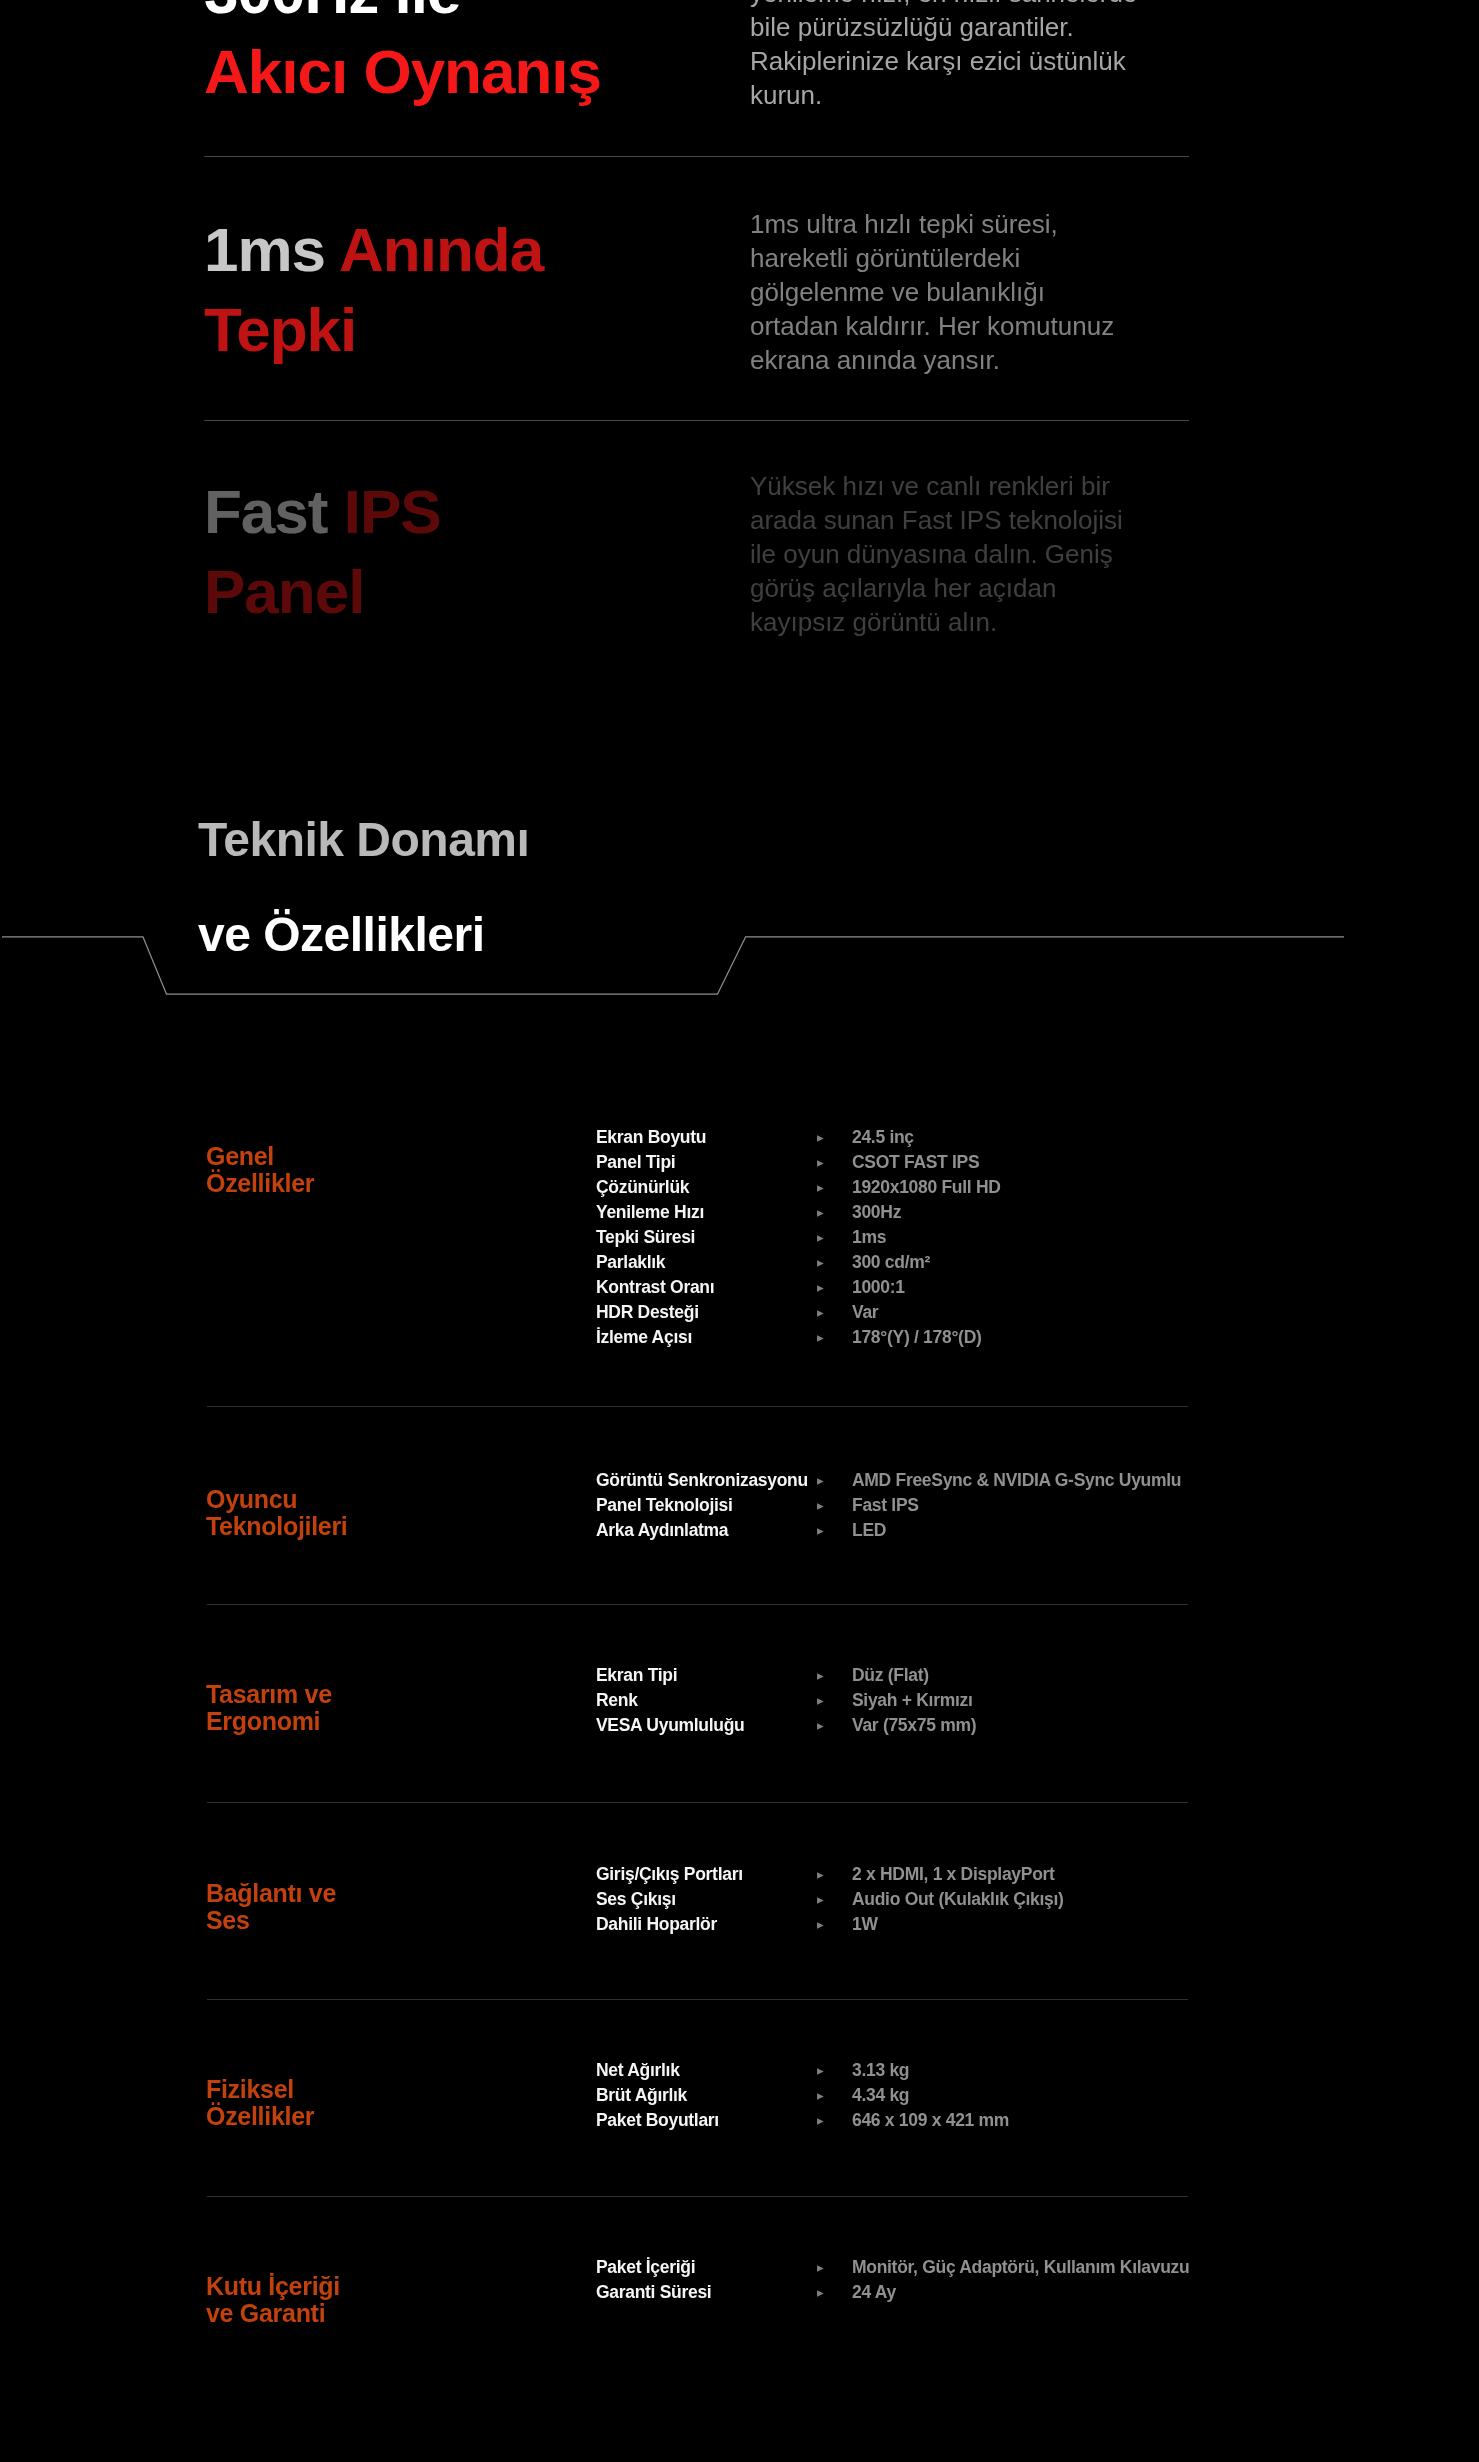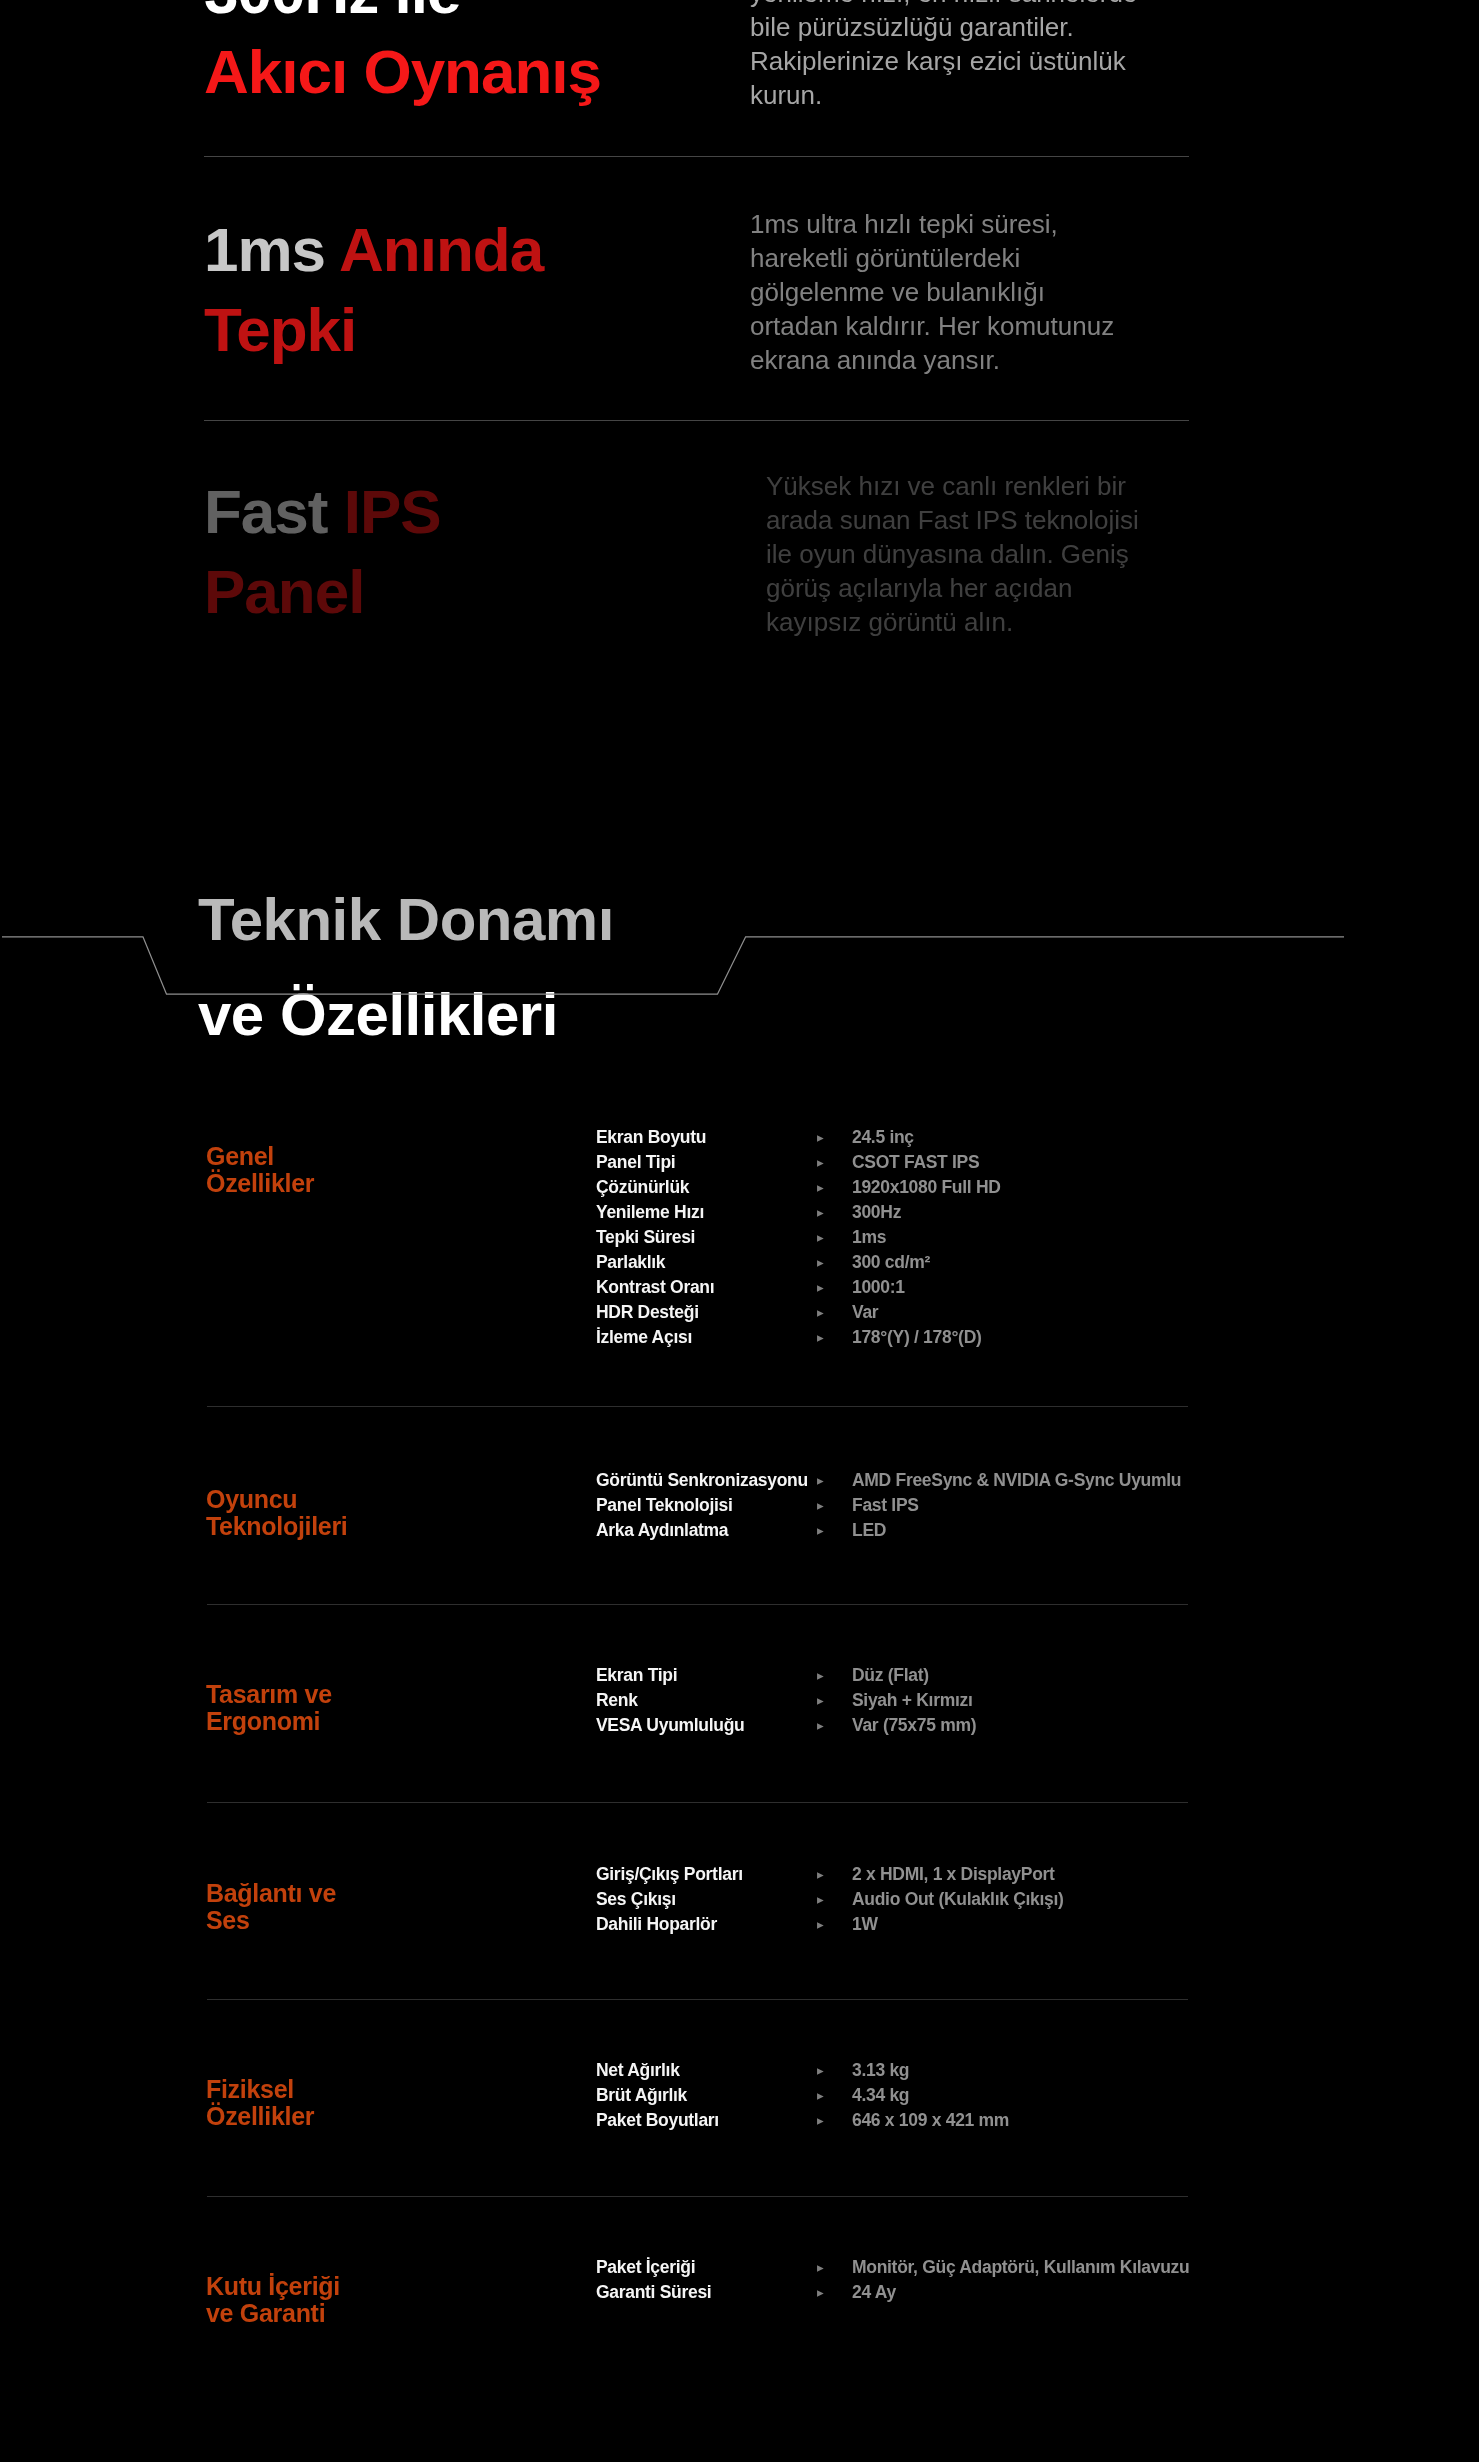--- a/index.html
+++ b/index.html
@@ -12,21 +12,21 @@
     font-weight:bold;letter-spacing:-1px;white-space:nowrap;}
   .seg-white{color:var(--heading-white);}
   .seg-red{color:var(--red);}
   .feature-para{position:absolute;left:750px;width:462px;font-size:26px;line-height:34px;
     color:var(--para-gray);letter-spacing:0;}
 
   .divider{position:absolute;left:204px;width:985px;height:1px;background:#454545;}
   .divider.table{background:#2e2e2e;}
 
   
-  #tech-heading{position:absolute;left:198px;top:888px;font-size:60px;line-height:64px;
+  #tech-heading{position:absolute;left:198px;top:808px;font-size:48px;line-height:64px;
     font-weight:bold;letter-spacing:-0.5px;}
   #tech-heading .l1{color:#b9b9b9;}
   #tech-heading .l2{color:#ffffff;margin-top:31px;}
 
   #notch-line{position:absolute;left:0;top:925px;}
 
   
   .spec-section{position:absolute;left:206px;width:987px;}
   .spec-title{position:absolute;left:0;top:18px;font-size:25px;line-height:27px;font-weight:bold;
     color:#c2410c;letter-spacing:-0.3px;white-space:nowrap;}
@@ -63,21 +63,21 @@
         <div>1ms ultra hızlı tepki süresi,</div>
         <div>hareketli görüntülerdeki</div>
         <div>gölgelenme ve bulanıklığı</div>
         <div>ortadan kaldırır. Her komutunuz</div>
         <div>ekrana anında yansır.</div>
       </div>
       <div class="feature-heading" style="top: 472px; opacity: 0.38;">
         <div><span class="seg-white">Fast </span><span class="seg-red">IPS</span></div>
         <div><span class="seg-red">Panel</span></div>
       </div>
-      <div class="feature-para" style="top: 469px; opacity: 0.38; margin-left: 16px;">
+      <div class="feature-para" style="top: 469px; opacity: 0.38;">
         <div>Yüksek hızı ve canlı renkleri bir</div>
         <div>arada sunan Fast IPS teknolojisi</div>
         <div>ile oyun dünyasına dalın. Geniş</div>
         <div>görüş açılarıyla her açıdan</div>
         <div>kayıpsız görüntü alın.</div>
       </div>
     </div>
 
   <div class="divider" style="top:156px"></div>
   <div class="divider" style="top:420px"></div>

